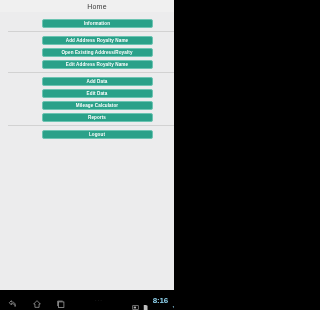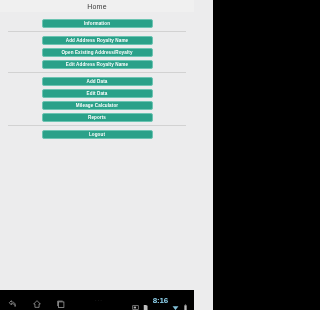--- a/index.html
+++ b/index.html
@@ -5,21 +5,21 @@
   html, body {
     margin: 0;
     padding: 0;
     background: #000;
   }
   body {
     font-family: "Liberation Sans", sans-serif;
   }
   #screen {
     position: relative;
-    width: 213px;
+    width: 174px;
     height: 310px;
     overflow: hidden;
     background: #ececed;
   }
   
   .titlebar {
     position: absolute;
     left: 0; top: 0;
     width: 194px;
     height: 12px;

